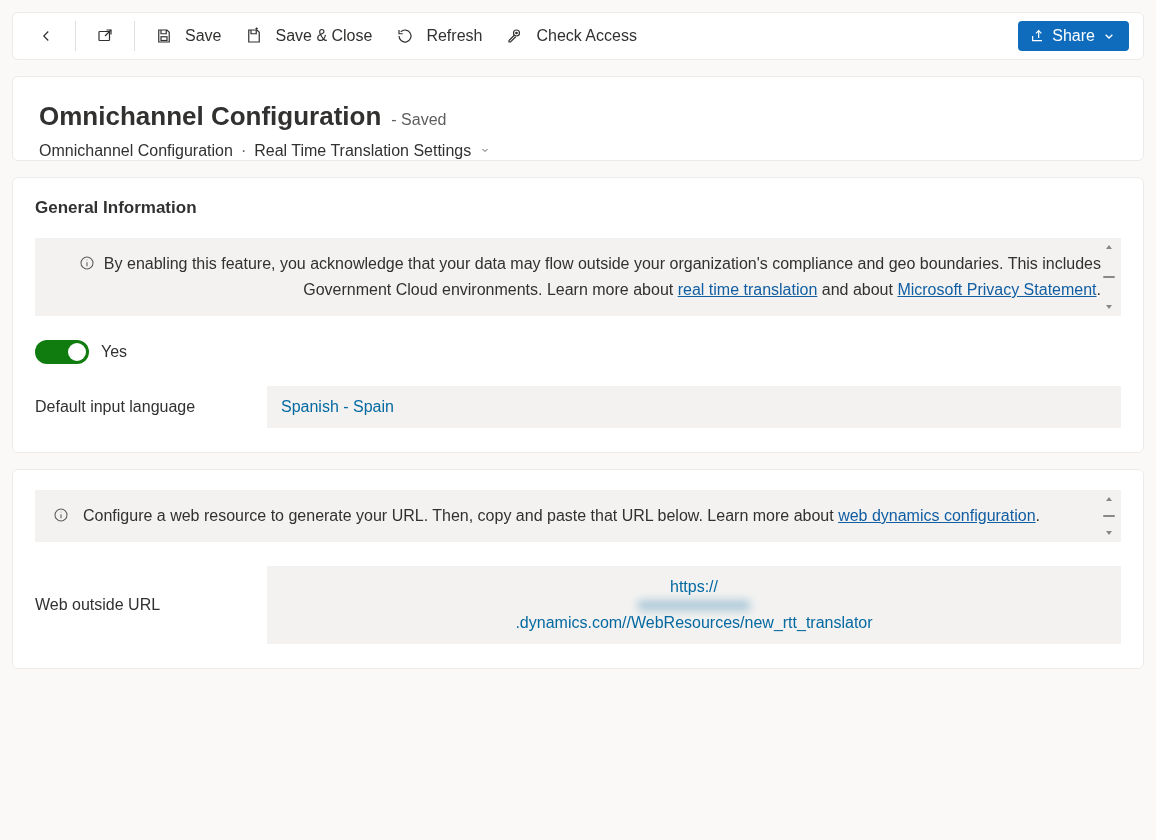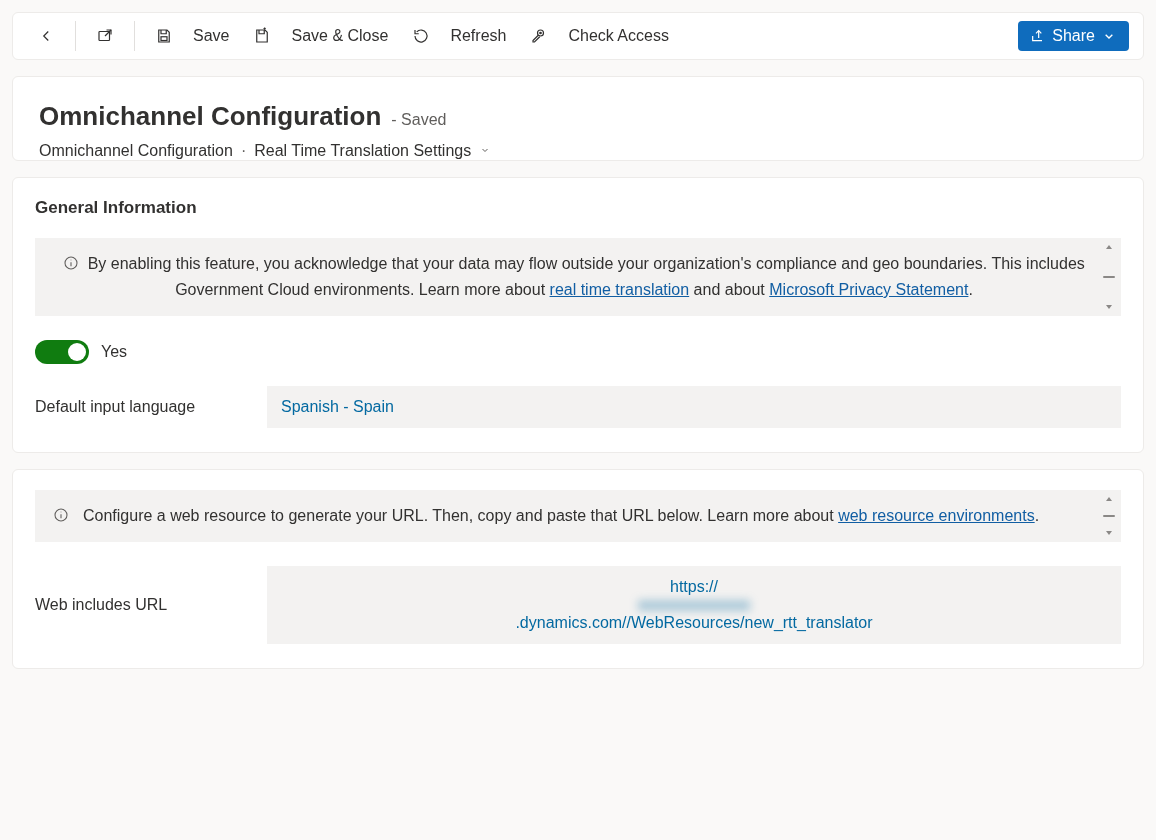--- a/index.html
+++ b/index.html
@@ -20,21 +20,21 @@
   
   .toolbar {
     display: flex;
     align-items: center;
     padding: 8px 14px;
     gap: 4px;
   }
   .tool-btn {
     display: flex;
     align-items: center;
-    gap: 20px;
+    gap: 12px;
     padding: 6px 10px;
     border: none;
     background: transparent;
     font-size: 16px;
     color: #323130;
     cursor: pointer;
     border-radius: 4px;
   }
   .tool-btn svg { width: 18px; height: 18px; flex: none; }
   .toolbar-divider {
@@ -104,21 +104,21 @@
   .section-title { font-size: 17px; font-weight: 600; margin: 0 0 20px 0; }
   .info-banner {
     position: relative;
     background: #f3f2f1;
     padding: 14px 40px 14px 48px;
     font-size: 16px;
     color: #323130;
     margin-bottom: 24px;
     line-height: 1.5;
   }
-  .info-banner.center { text-align: center; padding-left:18px; padding-right:26px;}
+  .info-banner.center { text-align: right; padding-left:18px; padding-right:20px;}
   .banner-icon {
     position: absolute;
     left: 18px;
     top: 16px;
   }
   .info-banner.center .banner-icon { position: static; display:inline-block; vertical-align:-2px; margin-right:4px;}
   .banner-icon svg { width: 16px; height: 16px; }
   .banner-scroll {
     position: absolute;
     right: 0;
@@ -300,34 +300,34 @@
 
 <div class="card section-card">
 
   <div class="info-banner">
     <span class="banner-icon">
       <svg viewBox="0 0 24 24" fill="none" stroke="#605e5c" stroke-width="1.6">
           <circle cx="12" cy="12" r="9"></circle>
           <path d="M12 7v1M12 11v6"></path>
         </svg>
     </span>
-    <span>Configure a web resource to generate your URL. Then, copy and paste that URL below. Learn more about </span><a class="link">web resource environments</a><span>.</span>
+    <span>Configure a web resource to generate your URL. Then, copy and paste that URL below. Learn more about </span><a class="link">web dynamics configuration</a><span>.</span>
     <div class="banner-scroll">
       <svg viewBox="0 0 24 24" fill="#8a8886">
           <path d="M12 6l6 8H6z"></path>
         </svg>
       <div class="mid"></div>
       <svg viewBox="0 0 24 24" fill="#8a8886">
           <path d="M12 18l6-8H6z"></path>
         </svg>
     </div>
   </div>
 
   <div class="form-row">
-    <div class="form-label">Web includes URL</div>
+    <div class="form-label">Web outside URL</div>
     <div class="form-control">
       <div class="input-box web-resource-url">
         <span>https://</span>
           <span class="blur">xxxxxxxxxxxxxx</span>
           <span>.dynamics.com//WebResources/new_rtt_translator</span>
       </div>
     </div>
   </div>
 </div>
 

